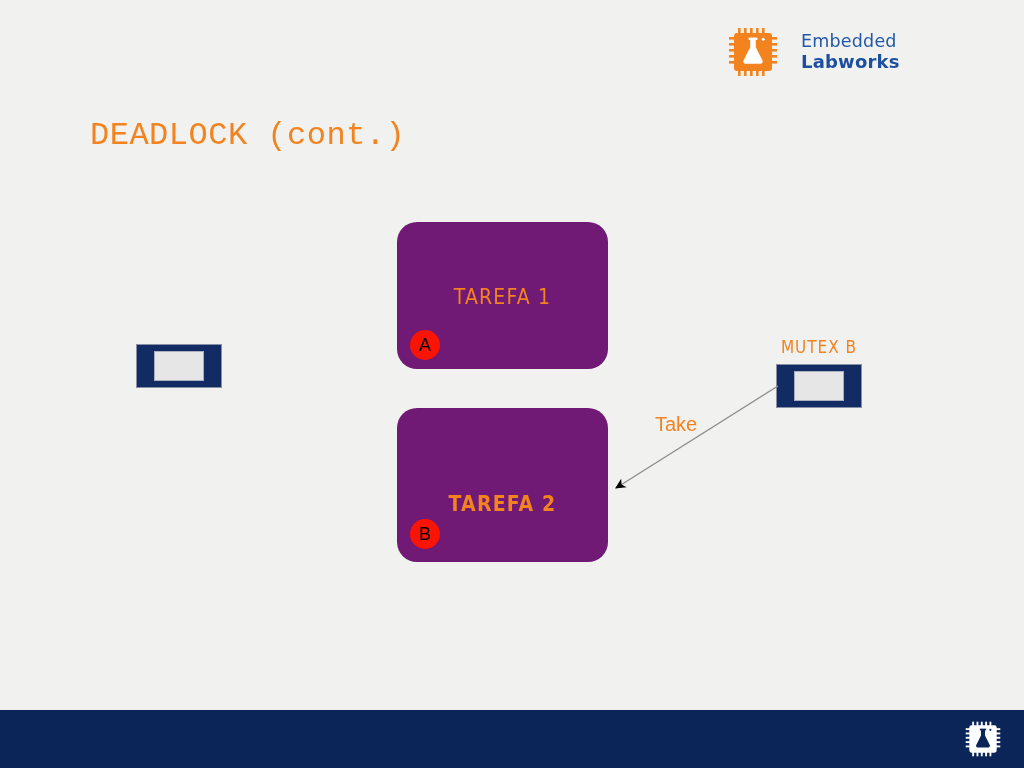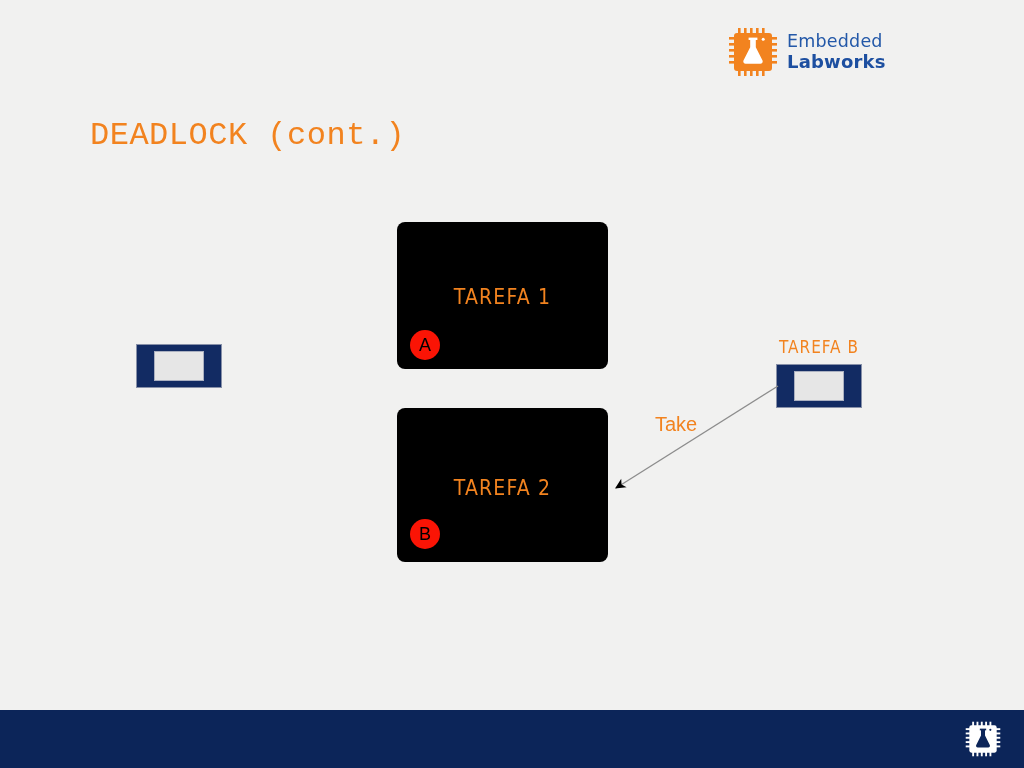--- a/index.html
+++ b/index.html
@@ -33,20 +33,21 @@
   }
   #header-logo .chip-mark {
     width: 50px;
     height: 50px;
     flex: 0 0 auto;
   }
   #header-logo .wordmark {
     display: flex;
     flex-direction: column;
     line-height: 1.12;
+    margin-left: 14px;
   }
   #header-logo .wordmark .line1 {
     color: #2358a8;
     font-size: 17.5px;
     font-weight: normal;
     letter-spacing: 0.2px;
     font-family: "DejaVu Sans", sans-serif;
   }
   #header-logo .wordmark .line2 {
     color: #1d4fa0;
@@ -77,22 +78,22 @@
     position: absolute;
     left: 0;
     top: 0;
     width: 1024px;
     height: 710px;
   }
 
   
   .task-box {
     position: absolute;
-    background: #000000;
-    border-radius: 8px;
+    background: #701a75;
+    border-radius: 20px;
   }
   .task-box .task-label {
     position: absolute;
     left: 0;
     right: 0;
     text-align: center;
     color: #f2831f;
     font-size: 21px;
     letter-spacing: 1.2px;
     font-family: "DejaVu Sans Condensed", "Liberation Sans Narrow", "Liberation Sans", sans-serif;
@@ -110,21 +111,21 @@
     line-height: 30px;
     text-align: center;
     font-family: "Liberation Sans", sans-serif;
   }
 
   #task-box-1 { left: 397px; top: 222px; width: 211px; height: 147px; }
   #task-box-1 .task-label { top: 63px; }
   #task-badge-a { left: 410px; top: 330px; }
 
   #task-box-2 { left: 397px; top: 408px; width: 211px; height: 154px; }
-  #task-box-2 .task-label { top: 68px; }
+  #task-box-2 .task-label { top: 84px; font-weight: bold; }
   #task-badge-b { left: 410px; top: 519px; }
 
   
   .mutex-group {
     position: absolute;
     width: 170px;
   }
   .mutex-group .mutex-label {
     text-align: center;
     color: #f2831f;
@@ -243,21 +244,21 @@
 
   <div id="diagram">
 
     <div class="mutex-group" id="mutex-a">
       <div class="mutex-box">
         <div class="mutex-inner"></div>
       </div>
     </div>
 
     <div class="mutex-group" id="mutex-b">
-      <div class="mutex-label">TAREFA B</div>
+      <div class="mutex-label">MUTEX B</div>
       <div class="mutex-box">
         <div class="mutex-inner"></div>
       </div>
     </div>
 
     <div class="task-box" id="task-box-1">
       <div class="task-label">TAREFA 1</div>
     </div>
     <div class="task-badge" id="task-badge-a">A</div>
 

